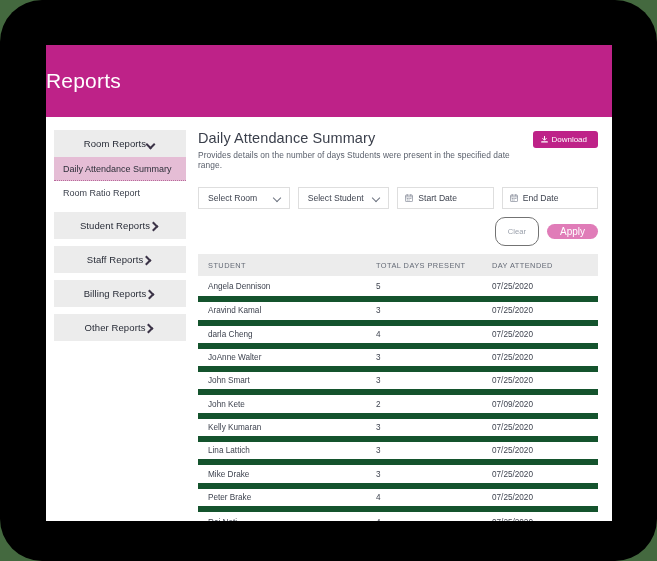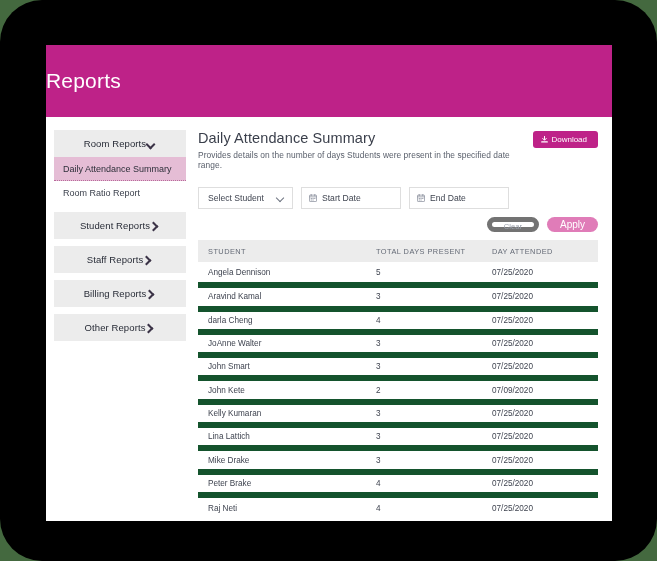--- a/index.html
+++ b/index.html
@@ -201,24 +201,24 @@
   #action-row {
     display: flex;
     justify-content: flex-end;
     align-items: center;
     gap: 8px;
     margin-top: 8px;
     padding-right: 0px;
   }
   #clear-button {
     background: #ffffff;
-    border: 5px solid #737373;
+    border: 1px solid #737373;
     color: #9aa0ab;
     border-radius: 10px;
-    height: 15px;
+    height: 29px;
     padding: 0 12px;
     font-size: 7.6px;
     font-family: "Liberation Sans", sans-serif;
     cursor: pointer;
   }
   #apply-button {
     background: #e07cb8;
     border: none;
     color: #ffffff;
     border-radius: 10px;
@@ -331,20 +331,24 @@
           <svg width="7" height="7" viewBox="0 0 10 10">
             <path d="M5 0 L5 5 M2.4 3.4 L5 6.1 L7.6 3.4" stroke="#ffffff" stroke-width="1.4" fill="none" stroke-linecap="round" stroke-linejoin="round"></path>
             <path d="M1 8.4 L9 8.4" stroke="#ffffff" stroke-width="1.6" stroke-linecap="round"></path>
           </svg>
           <span>Download</span>
         </button>
       </div>
 
       <div id="filter-row">
 
+        <div class="filter-field select-field">
+          <span>Select Room</span>
+          <span class="caret"></span>
+        </div>
 
         <div class="filter-field select-field">
           <span>Select Student</span>
           <span class="caret"></span>
         </div>
 
         <div class="filter-field date-field">
           <svg width="8" height="8" viewBox="0 0 12 12">
             <rect x="0.7" y="1.7" width="10.6" height="9.6" rx="1" fill="none" stroke="#7a8090" stroke-width="1"></rect>
             <path d="M0.7 4.3 L11.3 4.3" stroke="#7a8090" stroke-width="1"></path>

